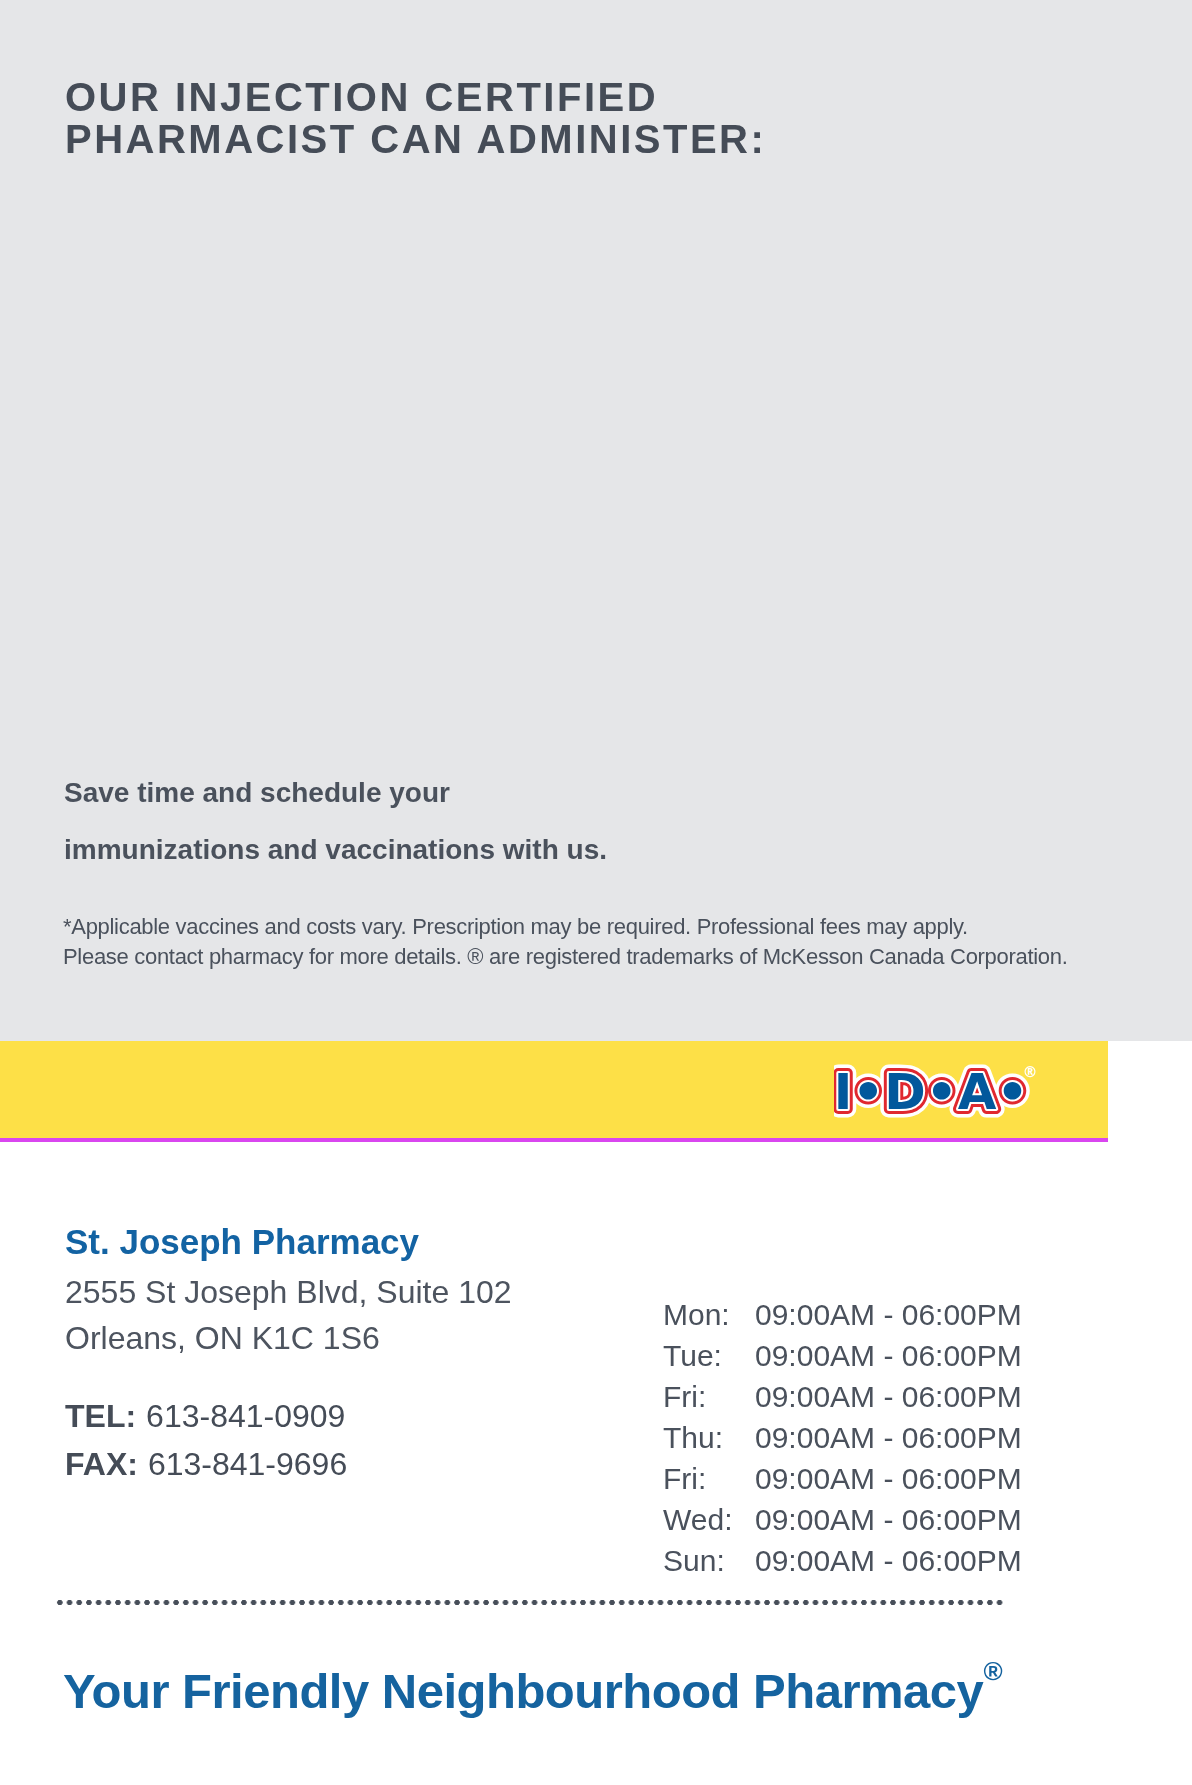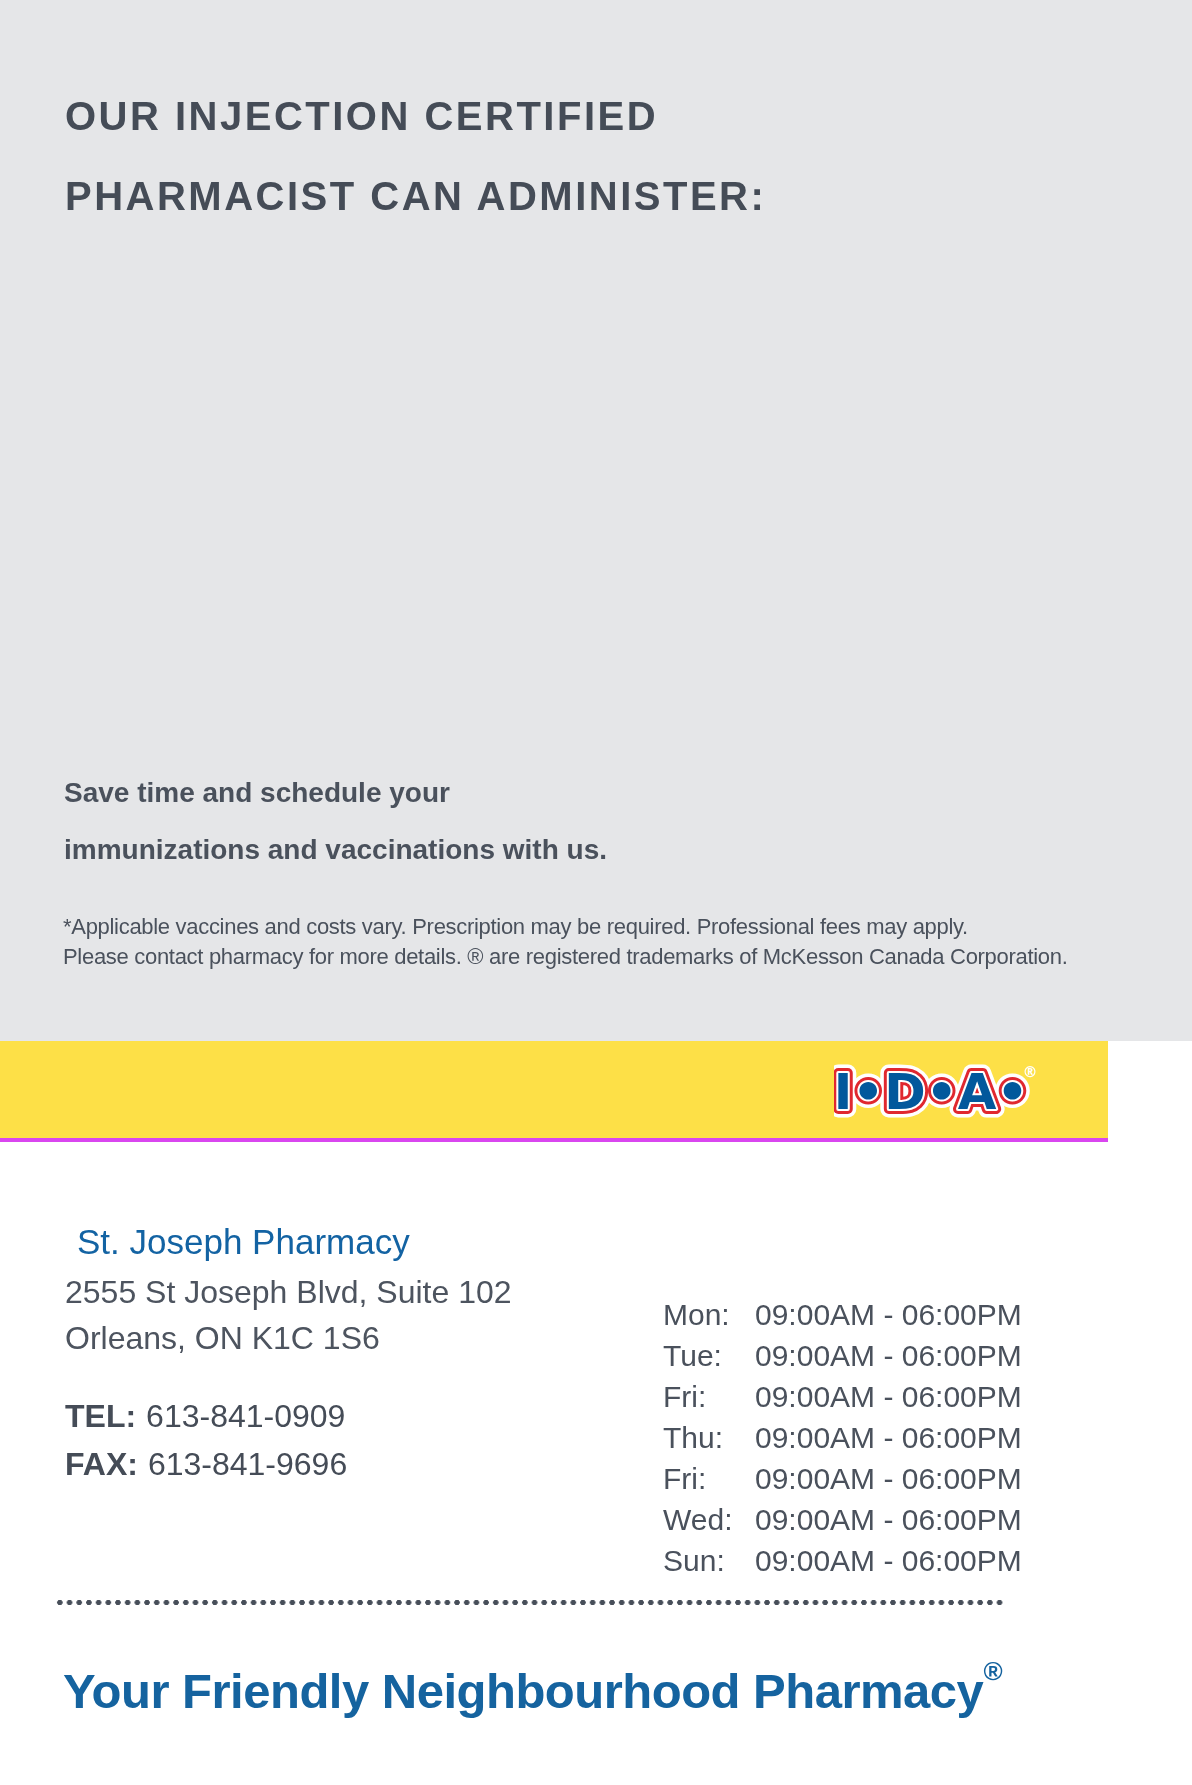--- a/index.html
+++ b/index.html
@@ -10,21 +10,21 @@
     -webkit-font-smoothing:antialiased;
   }
   
   .gray-section {
     position:absolute; top:0; left:0; width:1192px; height:1041px;
     background:#e5e6e8;
   }
   .headline {
     position:absolute; top:76px; left:65px;
     font-size:40px; font-weight:bold; color:#454c57;
-    letter-spacing:2.5px; line-height:80px; white-space:pre;
+    letter-spacing:2.5px; line-height:42px; white-space:pre;
   }
   .tagline {
     position:absolute; top:764px; left:64px;
     font-size:28px; font-weight:bold; color:#4a515c;
     line-height:57px; white-space:pre;
   }
   .disclaimer {
     position:absolute; top:912px; left:63px;
     font-size:22px; color:#4a515c; line-height:30px; white-space:pre;
     letter-spacing:-0.3px;
@@ -32,22 +32,22 @@
   
   .blue-band {
     position:absolute; top:1041px; left:0; width:1108px; height:97px;
     background:#fde047; border-bottom:4px solid #d946ef;
   }
   .ida-logo {
     position:absolute; top:14px; right:70px; width:204px; height:72px;
   }
   
   .pharmacy-name {
-    position:absolute; top:1222px; left:77px;
-    font-size:35px; font-weight:normal; color:#1363a3;
+    position:absolute; top:1222px; left:65px;
+    font-size:35px; font-weight:bold; color:#1363a3;
   }
   .address-line1 { position:absolute; top:1274px; left:65px; font-size:32px; color:#4d545f; }
   .address-line2 { position:absolute; top:1320px; left:65px; font-size:32px; color:#4d545f; }
   .phone-line { position:absolute; left:65px; font-size:32px; color:#454c57; }
   .phone-line.tel { top:1398px; }
   .phone-line.fax { top:1446px; }
   .phone-line .lbl { font-weight:bold; margin-right:10px; }
   
   .hours-table { position:absolute; top:1294px; left:663px; width:360px; }
   .hour-row { display:flex; font-size:30px; color:#4a515c; line-height:41px; }

